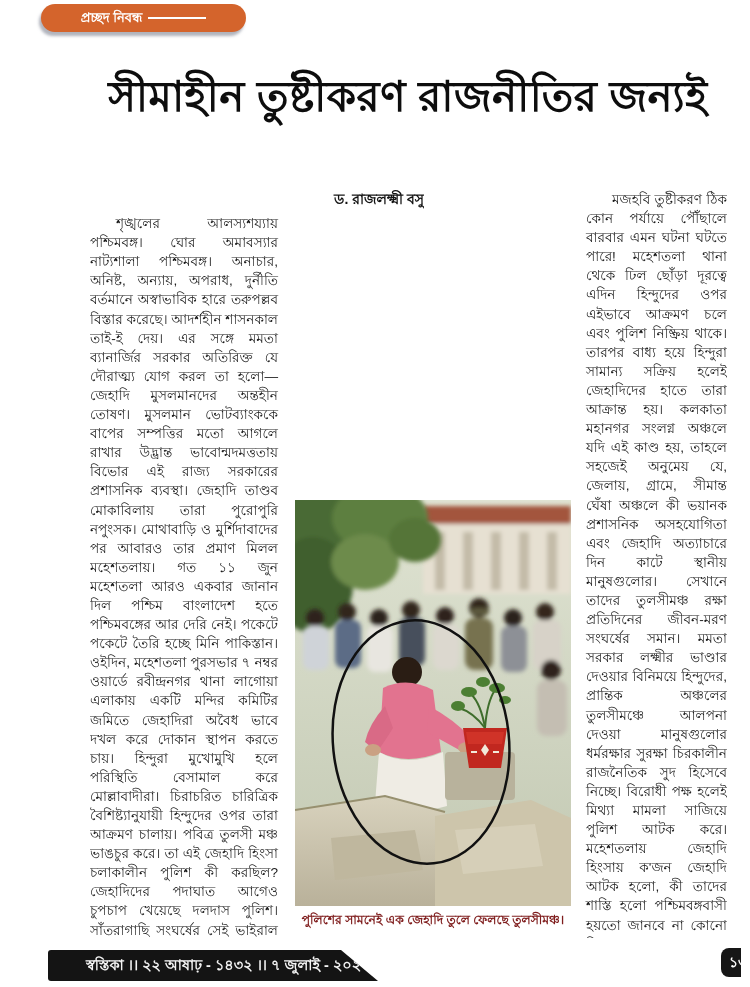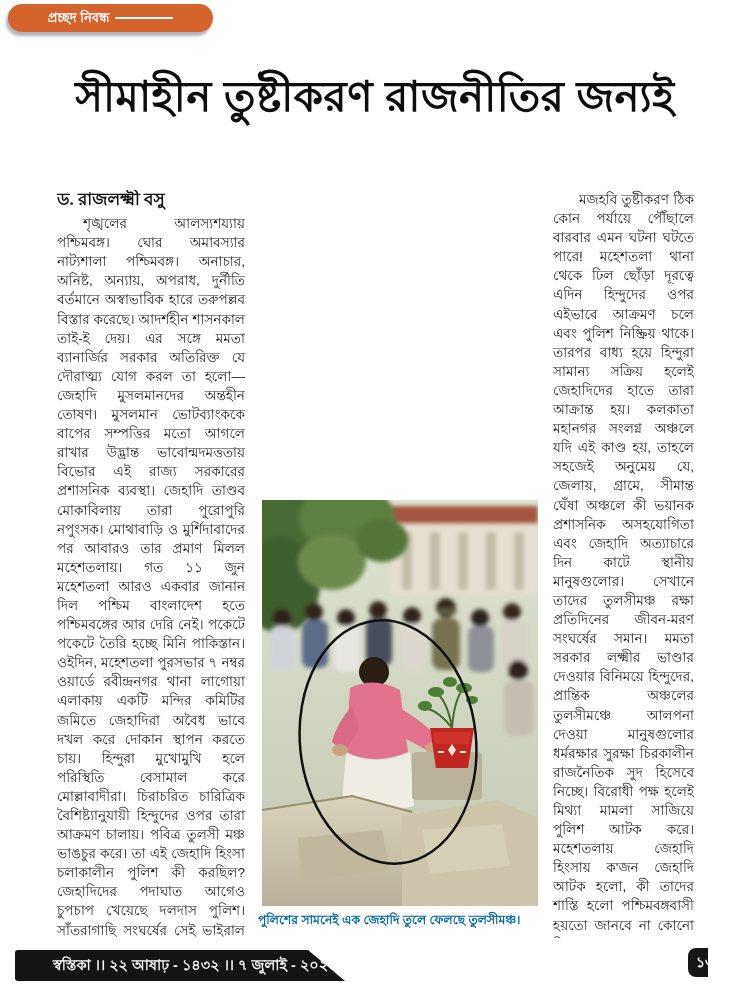--- a/index.html
+++ b/index.html
@@ -7,20 +7,21 @@
   body {
     font-family: "Liberation Sans", "DejaVu Sans", sans-serif;
     color: #1a1a1a;
   }
   .page {
     position: relative;
     width: 708px;
     height: 987px;
     background: #ffffff;
     overflow: hidden;
+    margin-left: 33px;
   }
 
   
   .tag-pill {
     position: absolute;
     left: 8px; top: 4px;
     width: 205px; height: 28px;
     background: #d4642c;
     border-radius: 15px;
     box-shadow: -2px 4px 3px rgba(125,130,145,0.6);
@@ -61,26 +62,25 @@
     overflow: hidden;
     text-align: justify;
     font-size: 13.6px;
     line-height: 19.1px;
     color: #1c1c1c;
   }
   .col-left  { left: 57px;  width: 334px; }
   .col-right { left: 398px; width: 296px; }
 
   .byline {
-    text-align: left;
-    font-weight: bold;
-    font-size: 17px;
+    text-align: right;
+    font-weight: bold;
+    font-size: 14px;
     margin-bottom: 5px;
     color: #111;
-    font-family: Liberation Serif, serif;
   }
 
   .body-para { text-indent: 26px; }
 
   
   .photo-spacer-right {
     float: right;
     width: 138px;
     height: 437px;
     margin-top: 284px;
@@ -100,24 +100,24 @@
     left: 262px; top: 500px;
     width: 276px; height: 406px;
     background: #cfd4c6;
     overflow: hidden;
   }
   .photo-wrap svg { display: block; }
   .photo-caption {
     position: absolute;
     left: 258px; top: 911px;
     width: 284px;
-    text-align: left;
+    text-align: center;
     font-size: 12.3px;
     font-weight: bold;
-    color: #0369a1;
+    color: #7f1d1d;
   }
 
   
   .footer-bar {
     position: absolute;
     left: 15px; top: 950px;
     width: 335px; height: 31px;
     background: #141414;
     clip-path: polygon(0 0, 293px 0, 330px 100%, 0 100%);
     border-radius: 3px 0 0 3px;

